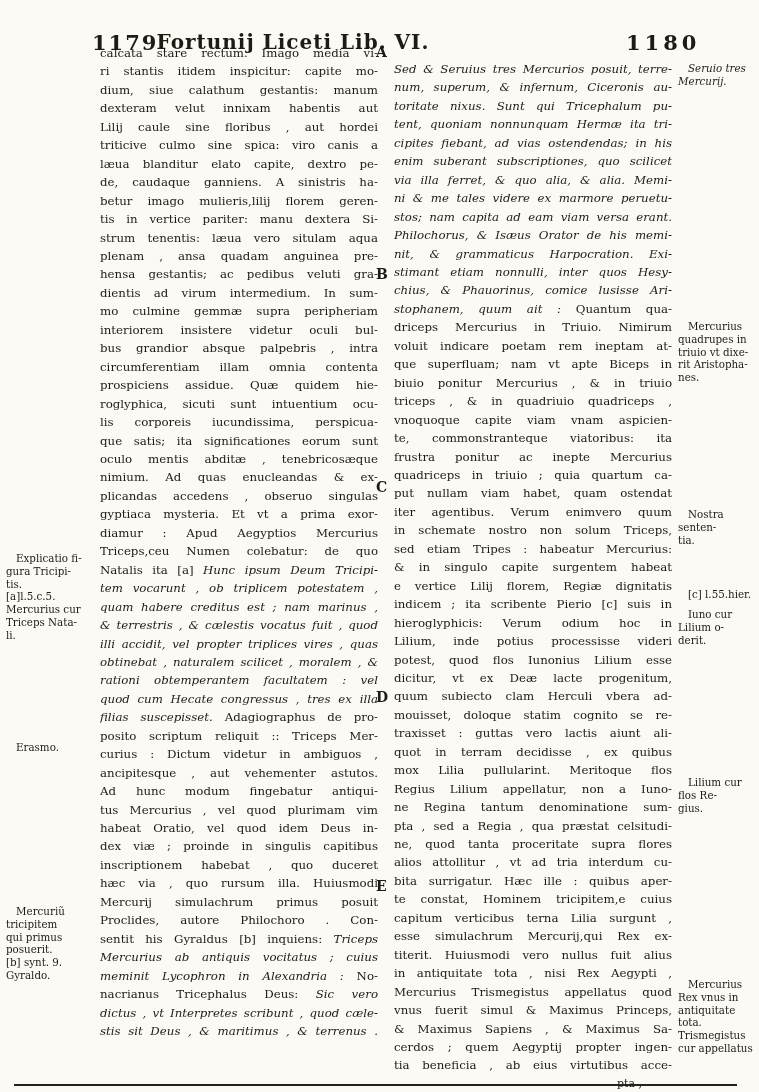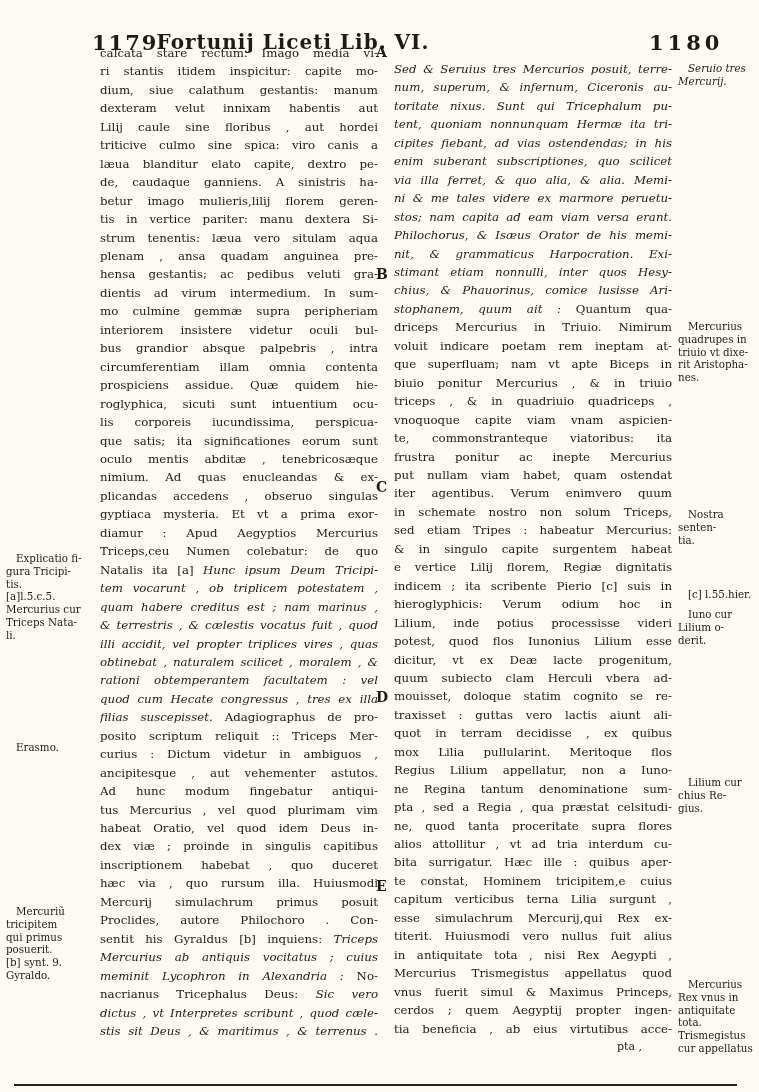--- a/index.html
+++ b/index.html
@@ -5,21 +5,21 @@
   html,body{margin:0;padding:0;background:#e8e6e0;}
   .page{
     position:relative;width:759px;height:1092px;margin:0 auto;
     background:#fbfaf5;color:#1f1a14;overflow:hidden;
     font-family:"DejaVu Serif","Liberation Serif",serif;
   }
   
   .header{position:absolute;top:30px;left:0;width:602px;height:34px;}
   .pagenum{position:absolute;font-size:21px;font-weight:700;letter-spacing:2px;}
   .pagenum.left{left:92px;}
-  .pagenum.right{left:649px;letter-spacing:4px;}
+  .pagenum.right{left:626px;letter-spacing:4px;}
   .running-title{
     position:absolute;left:0;right:16px;text-align:center;
     font-size:20px;font-weight:700;letter-spacing:1px;
   }
   
   .col{position:absolute;width:278px;font-size:11.8px;line-height:18.46px;}
   .col-left{left:100px;top:44px;}
   .col-right{left:394px;top:60px;}
   .line{
     position:relative;height:18.46px;overflow:hidden;
@@ -144,20 +144,21 @@
       <div class="line"><span class="it">chius, &amp; Phauorinus, comice lusisse Ari-</span></div>
       <div class="line"><span class="it">stophanem, quum ait :</span><span> Quantum qua-</span></div>
       <div class="line"><span>driceps Mercurius in Triuio. Nimirum</span></div>
       <div class="line"><span>voluit indicare poetam rem ineptam at-</span></div>
       <div class="line"><span>que superfluam; nam vt apte Biceps in</span></div>
       <div class="line"><span>biuio ponitur Mercurius , &amp; in triuio</span></div>
       <div class="line"><span>triceps , &amp; in quadriuio quadriceps ,</span></div>
       <div class="line"><span>vnoquoque capite viam vnam aspicien-</span></div>
       <div class="line"><span>te, commonstranteque viatoribus: ita</span></div>
       <div class="line"><span>frustra ponitur ac inepte Mercurius</span></div>
+      <div class="line"><span>quadriceps in triuio ; quia quartum ca-</span></div>
       <div class="line"><span>put nullam viam habet, quam ostendat</span></div>
       <div class="line"><span>iter agentibus. Verum enimvero quum</span></div>
       <div class="line"><span>in schemate nostro non solum Triceps,</span></div>
       <div class="line"><span>sed etiam Tripes : habeatur Mercurius:</span></div>
       <div class="line"><span>&amp; in singulo capite surgentem habeat</span></div>
       <div class="line"><span>e vertice Lilij florem, Regiæ dignitatis</span></div>
       <div class="line"><span>indicem ; ita scribente Pierio [c] suis in</span></div>
       <div class="line"><span>hieroglyphicis:  Verum odium hoc in</span></div>
       <div class="line"><span>Lilium, inde potius processisse videri</span></div>
       <div class="line"><span>potest, quod flos Iunonius Lilium esse</span></div>
@@ -173,20 +174,21 @@
       <div class="line"><span>ne, quod tanta proceritate supra flores</span></div>
       <div class="line"><span>alios attollitur , vt ad tria  interdum cu-</span></div>
       <div class="line"><span>bita surrigatur.  Hæc ille : quibus aper-</span></div>
       <div class="line"><span>te constat, Hominem tricipitem,e cuius</span></div>
       <div class="line"><span>capitum verticibus terna Lilia surgunt ,</span></div>
       <div class="line"><span>esse simulachrum Mercurij,qui Rex ex-</span></div>
       <div class="line"><span>titerit. Huiusmodi vero nullus fuit alius</span></div>
       <div class="line"><span>in antiquitate tota ,  nisi Rex Aegypti ,</span></div>
       <div class="line"><span>Mercurius Trismegistus appellatus quod</span></div>
       <div class="line"><span>vnus fuerit simul &amp; Maximus Princeps,</span></div>
+      <div class="line"><span>&amp; Maximus Sapiens , &amp; Maximus Sa-</span></div>
       <div class="line"><span>cerdos ; quem Aegyptij propter ingen-</span></div>
       <div class="line"><span>tia beneficia , ab eius virtutibus acce-</span></div>
       <div class="catchword">pta ,</div>
     </div>
 
   <div class="lmargin">
     <div class="mnote note-explicatio">
         <div class="mline">Explicatio fi-</div>
         <div class="mline">gura Tricipi-</div>
         <div class="mline">tis.</div>
@@ -227,21 +229,21 @@
     <div class="mnote note-refc">
         <div class="mline">[c] l.55.hier.</div>
       </div>
     <div class="mnote note-iuno">
         <div class="mline">Iuno cur</div>
         <div class="mline">Lilium o-</div>
         <div class="mline">derit.</div>
       </div>
     <div class="mnote note-lilium">
         <div class="mline">Lilium cur</div>
-        <div class="mline">chius Re-</div>
+        <div class="mline">flos Re-</div>
         <div class="mline">gius.</div>
       </div>
     <div class="mnote note-rex">
         <div class="mline">Mercurius</div>
         <div class="mline">Rex vnus in</div>
         <div class="mline">antiquitate</div>
         <div class="mline">tota.</div>
         <div class="mline">Trismegistus</div>
         <div class="mline">cur appellatus</div>
       </div>

